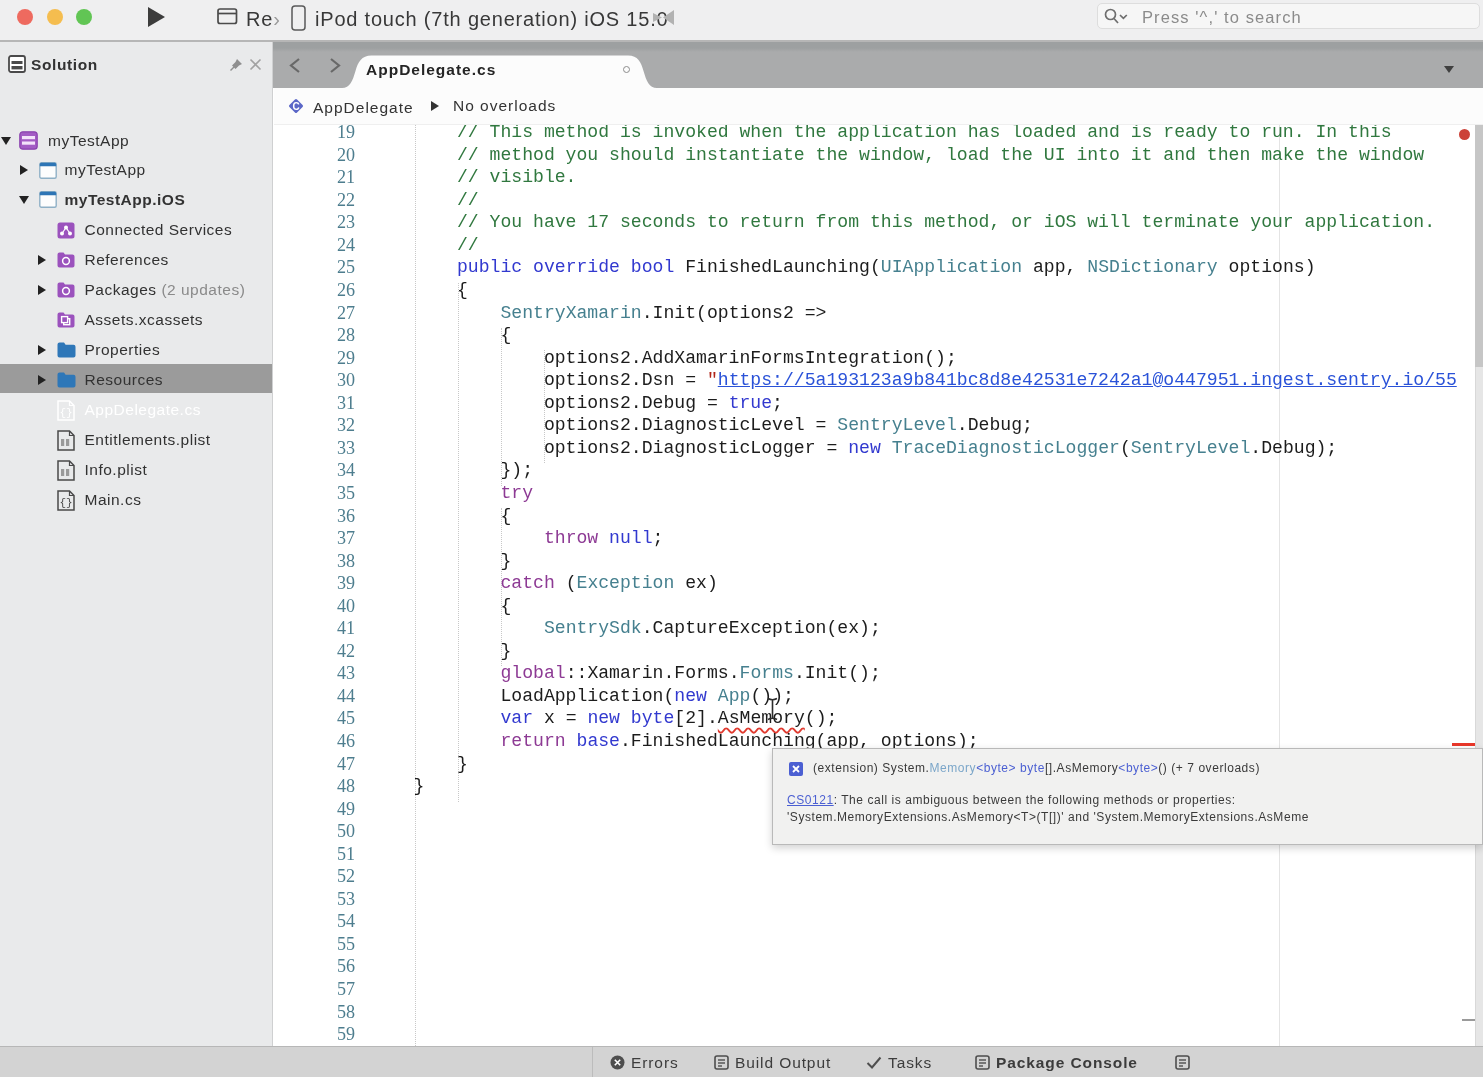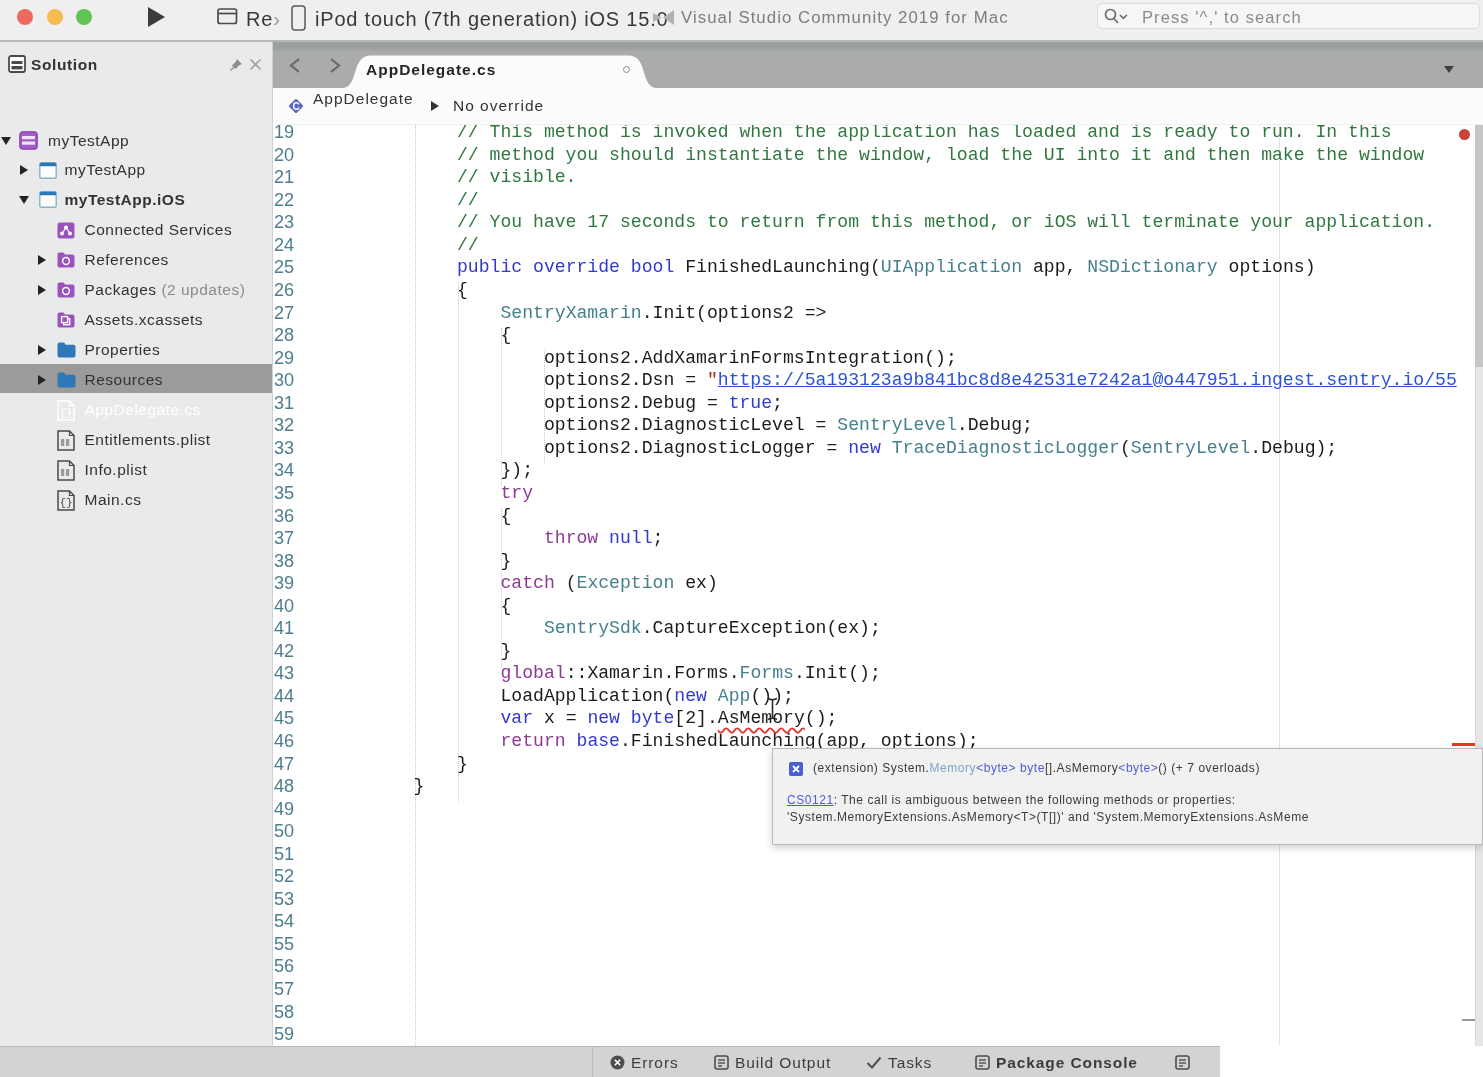--- a/index.html
+++ b/index.html
@@ -36,22 +36,22 @@
   #tabtext { position:absolute; left:93px; top:19px; font-size:15.5px; font-weight:bold; letter-spacing:1px; color:#252525; }
   #tabring { position:absolute; left:350px; top:24px; width:7px; height:7px;
     border:1.6px solid #8c8c8c; border-radius:50%; }
   #tabdrop { position:absolute; right:29px; top:24px; width:0; height:0;
     border-top:7px solid #404040; border-left:5px solid transparent; border-right:5px solid transparent; }
   
   #crumb { position:absolute; left:274px; top:88px; width:1209px; height:37px; background:#fcfcfc; border-bottom:1px solid #efefef; }
   
   #editor { position:absolute; left:274px; top:125px; width:1209px; height:921px; background:#fff; overflow:hidden; }
   #ruler { position:absolute; left:1005px; top:0; width:1px; height:921px; background:#e4e4e4; }
-  #gutter { position:absolute; left:0; top:-3.8px; width:81px; text-align:left;
-    font-family:Liberation Sans, sans-serif; font-size:18.12px; line-height:22.55px; color:#4d7d8e; white-space:pre; }
+  #gutter { position:absolute; left:0; top:-3.8px; width:81px; text-align:right;
+    font-family:Liberation Serif, serif; font-size:18.12px; line-height:22.55px; color:#4d7d8e; white-space:pre; }
   #code { position:absolute; left:96px; top:-3.8px;
     font-family:"Liberation Mono", monospace; font-size:18.12px; line-height:22.55px; color:#1c1c1c; white-space:pre; }
   .kw { color:#3239cf; }  
   .pk { color:#8d3a94; }  
   .ty { color:#46808f; }  
   .cm { color:#30783f; }  
   .st { color:#b02418; }  
   .url { color:#2a52d8; text-decoration:underline; }
   .sq { text-decoration:underline wavy #e03a2f; text-decoration-skip-ink:none; text-underline-offset:4px; text-decoration-thickness:1.5px; }
   .guide { position:absolute; width:1px; border-left:1px dotted #c8c8c8; }
@@ -61,21 +61,21 @@
   #reddot { position:absolute; left:1185px; top:4px; width:11px; height:11px; border-radius:50%; background:#cc4238; }
   #reddash { position:absolute; left:1178px; top:618px; width:23px; height:3px; background:#e8372a; }
   #graydash { position:absolute; left:1188px; top:894px; width:14px; height:2px; background:#9a9a9a; }
   
   #tooltip { position:absolute; left:772px; top:748px; width:711px; height:97px; overflow:hidden;
     background:#f1f1f0; border:1px solid #b9b9b9; box-shadow:0 3px 8px rgba(0,0,0,0.18); }
   .ttt { position:absolute; font-size:12px; letter-spacing:0.55px; color:#3a3a3a; white-space:nowrap; }
   .ttblue { color:#4b5fd2; }
   .ttteal { color:#7ba6c9; }
   
-  #botbar { position:absolute; left:0; top:1046px; width:1220px; height:31px;
+  #botbar { position:absolute; left:0; top:1046px; width:1483px; height:31px;
     background:#d3d3d3; border-top:1px solid #b7b7b7; }
   .bi { position:absolute; top:0; height:31px; line-height:31px; font-size:15.5px; letter-spacing:0.9px; color:#3c3c3c; white-space:nowrap; }
   .bold { font-weight:bold; }
 </style>
 </head>
 <body>
 
 <div id="toolbar">
   <div id="tl-r" class="tl"></div>
     <div id="tl-y" class="tl"></div>
@@ -86,21 +86,20 @@
     <line x1="1" y1="5.5" x2="19.5" y2="5.5" stroke="#4a4a4a" stroke-width="1.7"></line>
   </svg>
   <div class="tbtext" style="left:246px;">Re<span style="color:#9a9a9a">›</span></div>
   <svg class="abs" style="left:291px;top:5px" width="15" height="26" viewBox="0 0 15 26">
     <rect x="1" y="1" width="13" height="24" rx="3" fill="none" stroke="#5a5a5a" stroke-width="1.5"></rect>
   </svg>
   <div class="tbtext" style="left:315px;">iPod touch (7th generation) iOS 15.0</div>
   <svg class="abs" style="left:652px;top:9px" width="23" height="17" viewBox="0 0 23 17">
     <path d="M1 4 L10 8.5 L1 13 Z M22 1 L11 8.5 L22 16 Z" fill="#b2b2b2"></path>
   </svg>
-  <div class="tbtext" style="left:681px;font-size:16.8px;letter-spacing:1.05px;color:#7d7d7d;">Visual Studio Community 2019 for Mac</div>
   <div id="searchbox"></div>
   <svg class="abs" style="left:1104px;top:8px" width="26" height="17" viewBox="0 0 26 17">
     <circle cx="6.5" cy="6.5" r="5" fill="none" stroke="#6e6e6e" stroke-width="1.7"></circle>
     <line x1="10" y1="10.5" x2="14" y2="15" stroke="#6e6e6e" stroke-width="1.7"></line>
     <path d="M16 7 l3.4 3.4 L22.8 7" fill="none" stroke="#6e6e6e" stroke-width="1.7"></path>
   </svg>
   <div class="tbtext" style="left:1142px;color:#8b8b8b;font-size:16.5px;letter-spacing:1.1px;">Press '^,' to search</div>
 </div>
 
 <div id="sidebar">
@@ -242,23 +241,23 @@
   <div id="tabtext">AppDelegate.cs</div>
   <div id="tabring"></div>
   <div id="tabdrop"></div>
 </div>
 
 <div id="crumb">
   <svg class="abs" style="left:13px;top:9px" width="18" height="18" viewBox="0 0 18 18">
     <rect x="3.6" y="3.6" width="10.8" height="10.8" rx="1.5" fill="#5b67c7" transform="rotate(45 9 9)"></rect>
     <text x="9" y="13" font-size="10" font-weight="bold" fill="#fff" text-anchor="middle" font-family="Liberation Sans">C</text>
   </svg>
-  <div class="abs" style="left:39px;top:2px;font-size:15.5px;letter-spacing:1px;color:#333;">AppDelegate</div>
+  <div class="abs" style="left:39px;top:11px;font-size:15.5px;letter-spacing:1px;color:#333;">AppDelegate</div>
   <div class="abs" style="left:157px;top:13px;width:0;height:0;border-left:8px solid #333;border-top:5px solid transparent;border-bottom:5px solid transparent;"></div>
-  <div class="abs" style="left:179px;top:9px;font-size:15.5px;letter-spacing:1px;color:#333;">No override</div>
+  <div class="abs" style="left:179px;top:9px;font-size:15.5px;letter-spacing:1px;color:#333;">No overloads</div>
 </div>
 
 <div id="editor">
   <div id="ruler"></div>
   <div class="guide" style="left:140.5px; top:0; height:921px;"></div>
   <div class="guide" style="left:183.5px; top:158px; height:519px;"></div>
   <div class="guide" style="left:226.5px; top:203px; height:158px;"></div>
   <div class="guide" style="left:226.5px; top:383px; height:158px;"></div>
   <div class="guide" style="left:269.5px; top:225px; height:113px;"></div>
   <pre id="gutter">19

